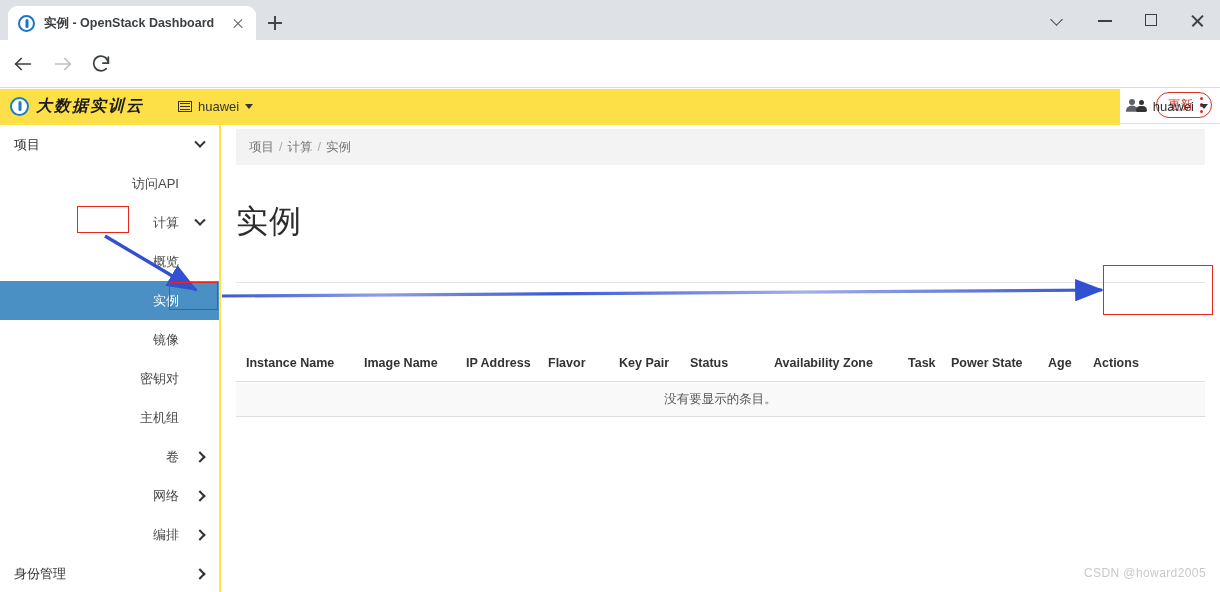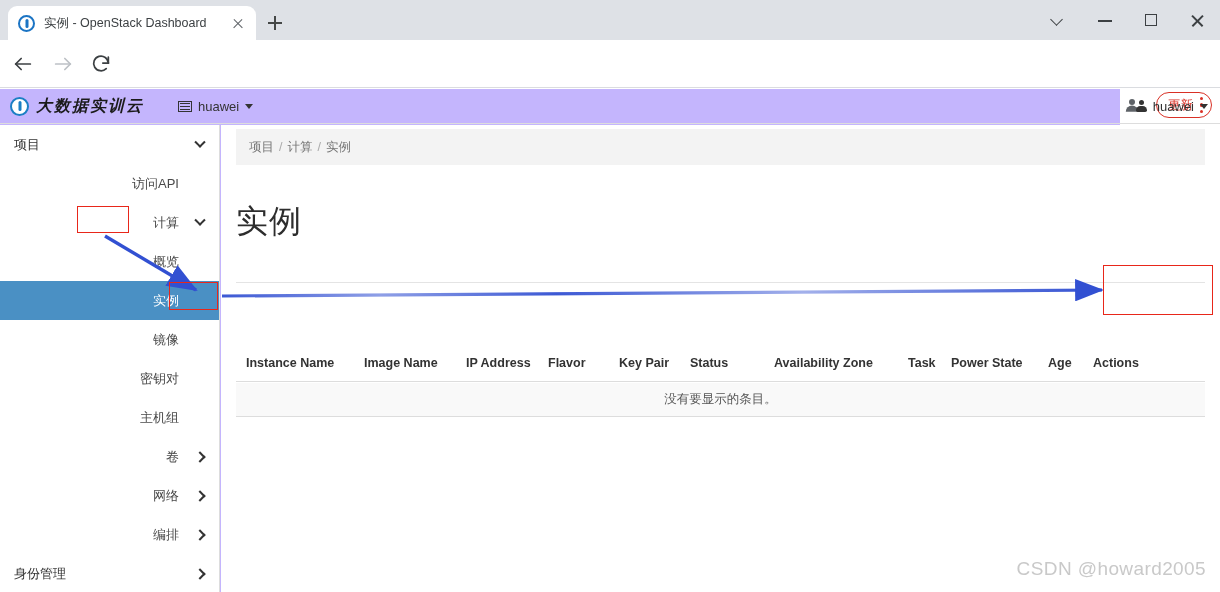--- a/index.html
+++ b/index.html
@@ -26,21 +26,21 @@
     background: #ffffff; border: 2.2px solid #1b74c4;
     position: relative; flex: none; margin-right: 9px;
   }
   .tab-favicon::after {
     content: ""; position: absolute; left: 50%; top: 2px;
     transform: translateX(-50%);
     width: 3px; height: 9px; background: #1b74c4; border-radius: 2px;
   }
   .tab-title {
     font-size: 12.5px; color: #3c4043; white-space: nowrap;
-    overflow: hidden; text-overflow: ellipsis; flex: 1;
+    overflow: hidden; text-overflow: ellipsis; flex: 1; font-weight: bold;
   }
   .tab-close {
     width: 20px; height: 20px; flex: none; position: relative;
     margin-left: 4px; color: #5f6368;
   }
   .tab-close::before, .tab-close::after {
     content: ""; position: absolute; left: 4px; top: 9.5px;
     width: 12px; height: 1.4px; background: #5f6368;
   }
   .tab-close::before { transform: rotate(45deg); }
@@ -108,21 +108,21 @@
     height: 26px; padding: 0 7px 0 11px; color: #d93025;
   }
   .update-label { font-size: 12.5px; color: #d93025; white-space: nowrap; }
   .kebab { width: 4px; height: 18px; position: relative; }
   .kebab i { position: absolute; left: 0; width: 3.4px; height: 3.4px; border-radius: 50%; background: #d93025; }
   .kebab i:nth-child(1){ top: 1px; }
   .kebab i:nth-child(2){ top: 7.3px; }
   .kebab i:nth-child(3){ top: 13.6px; }
 
   
-  .page { position: absolute; left: 0; top: 89px; width: 1120px; height: 503px; background: #c4b5fd; }
+  .page { position: absolute; left: 0; top: 89px; width: 1120px; height: 503px; background: #fde047; }
 
   .navbar {
     position: absolute; left: 0; top: 0; width: 1220px; height: 35px;
     border-bottom: 1px solid #dddddd; display: flex; align-items: center;
   }
   .brand { display: flex; align-items: center; padding-left: 10px; }
   .brand-logo {
     width: 19px; height: 19px; border-radius: 50%;
     border: 2.4px solid #1b7fc4; background: #ffffff;
     position: relative; margin-right: 7px;
@@ -218,21 +218,21 @@
     background: #f9f9f9; border-bottom: 1px solid #dddddd;
     display: flex; align-items: center; justify-content: center;
     font-size: 12.5px; color: #555;
   }
 
   
   .annot { position: absolute; border: 1.6px solid #e8271a; pointer-events: none; }
   .annot-svg { position: absolute; left: 0; top: 0; width: 1220px; height: 592px; pointer-events: none; }
   .watermark {
     position: absolute; right: 14px; bottom: 12px;
-    font-size: 19px; color: #c9c9c9; letter-spacing: 0.4px;
+    font-size: 12px; color: #c9c9c9; letter-spacing: 0.4px;
   }
 </style>
 </head>
 <body>
 
 <div id="app">
 
   <div class="chrome-tabstrip">
     <div class="tab">
       <span class="tab-favicon"></span>

